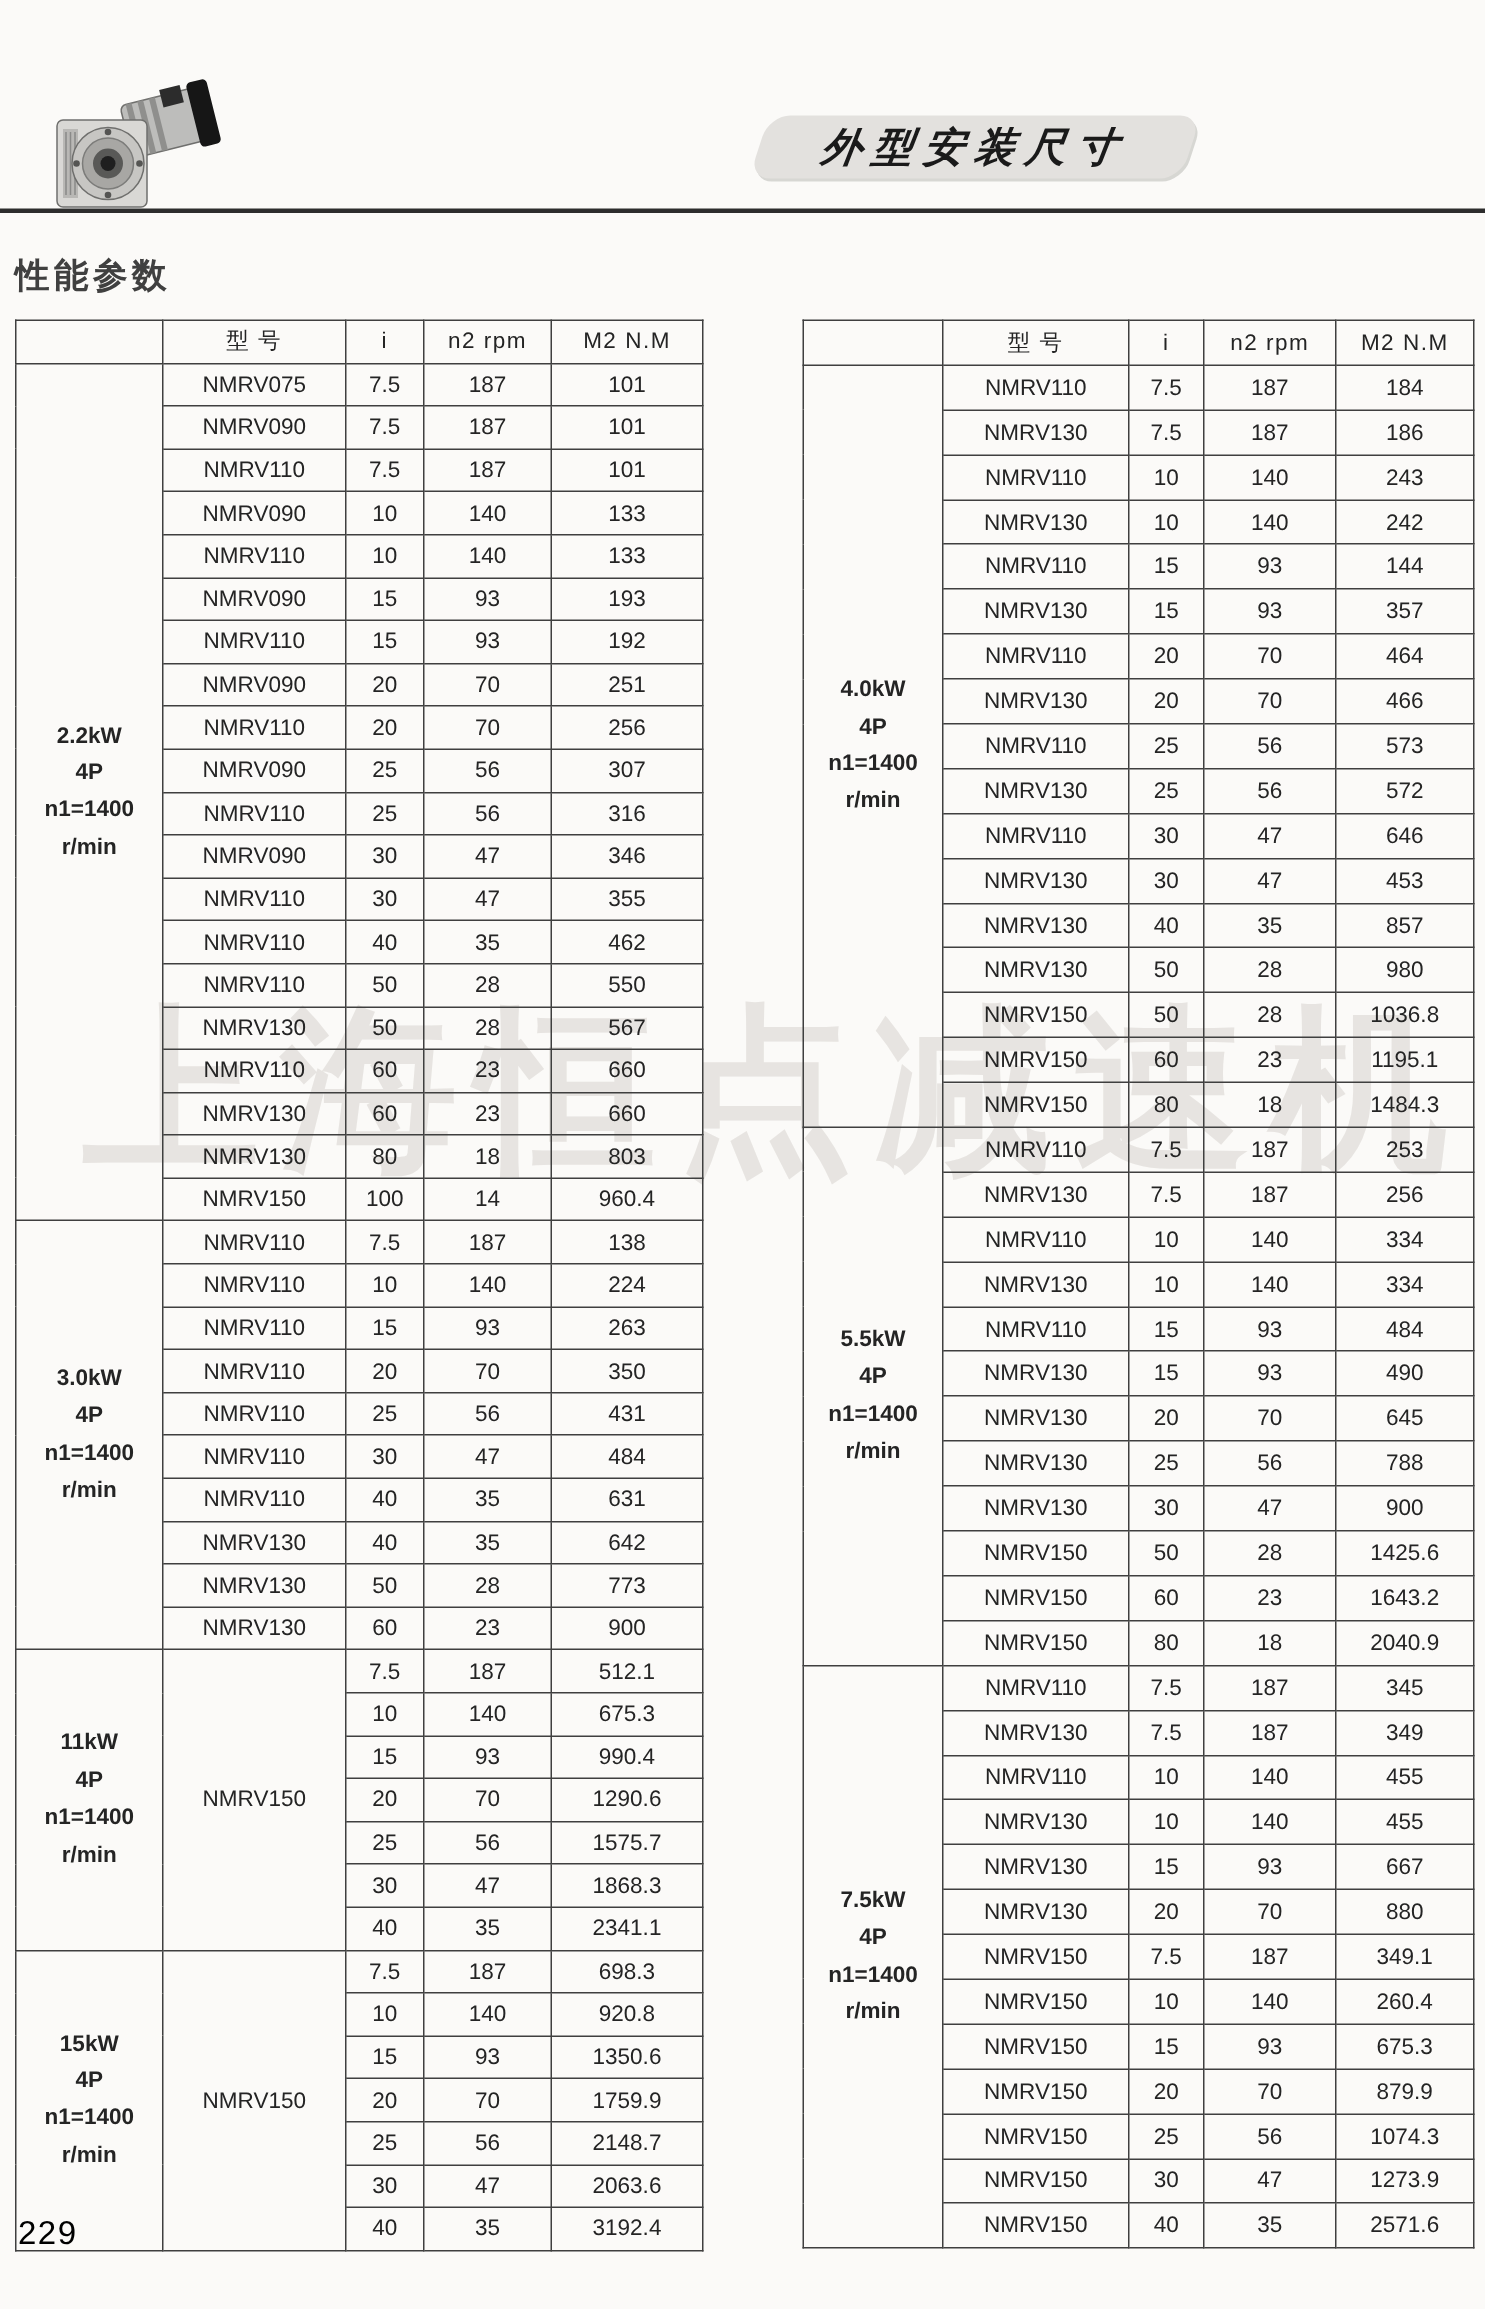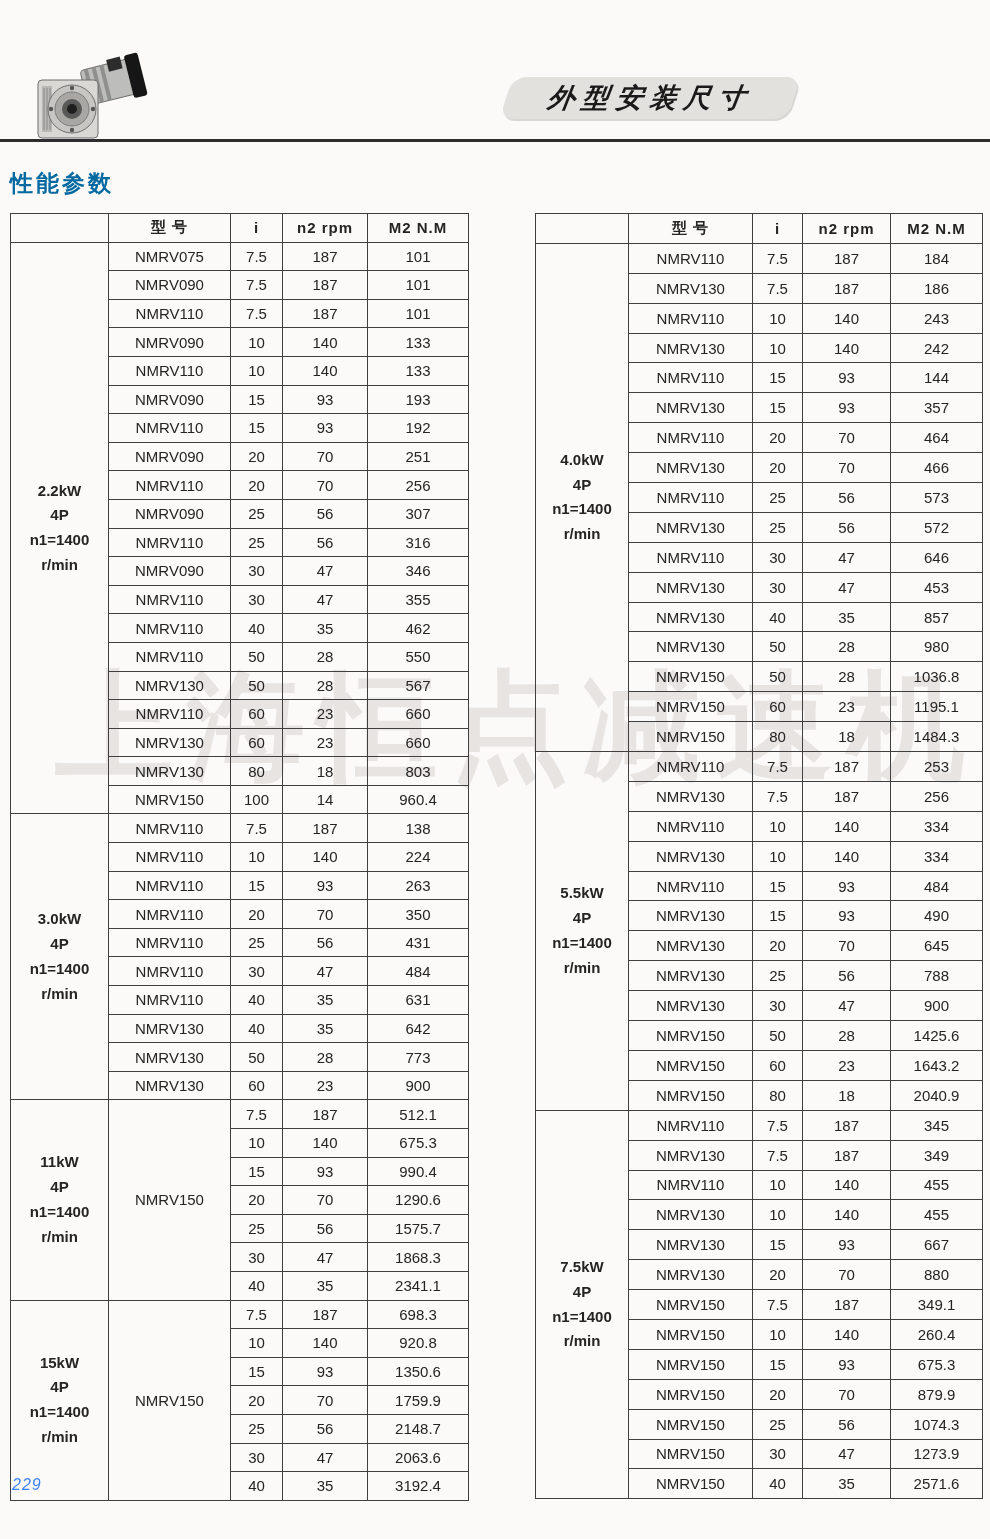--- a/index.html
+++ b/index.html
@@ -17,41 +17,41 @@
     box-shadow:2px 2px 0 rgba(150,148,144,0.35);
     display:flex; align-items:center; justify-content:center;
   }
   .banner span {
     transform:skewX(18deg) skewX(-8deg); font-style:italic; font-weight:bold;
     font-size:27px; letter-spacing:7px; color:#1a1a1a; white-space:nowrap;
   }
   .rule { position:absolute; left:0; top:139px; width:990px; height:3px; background:#2d2d2d; }
   .section-title {
     position:absolute; left:10px; top:168px; font-size:23px; font-weight:bold;
-    letter-spacing:3px; color:#0369a1;
+    letter-spacing:3px; color:#404040;
   }
   
   .watermark {
     position:absolute; left:55px; top:648px; width:940px; z-index:0;
     font-size:118px; font-weight:bold; letter-spacing:14px; white-space:nowrap;
     color:rgba(186,180,171,0.30); user-select:none;
   }
   
   table.spec { position:absolute; border-collapse:collapse; table-layout:fixed; z-index:1; background:transparent; }
   #tableL { left:10px;  top:213px; width:458px; }
   #tableR { left:535px; top:213px; width:447px; }
   table.spec th, table.spec td {
     border:1px solid #3f3f3f; text-align:center; vertical-align:middle;
     padding:0; font-size:15px; color:#242424; background:transparent;
   }
-  table.spec th { font-weight:bold; letter-spacing:1px; }
+  table.spec th { font-weight:normal; letter-spacing:1px; }
   #tableL th, #tableL td { height:27.6px; }
   #tableR th, #tableR td { height:28.9px; }
   td.group-label { line-height:1.65; font-size:15px;font-weight:bold; }
-  .page-number { position:absolute; left:12px; top:1476px; font-size:16px; color:#3b82f6; letter-spacing:1px;font-style:italic; }
+  .page-number { position:absolute; left:12px; top:1476px; font-size:22px; color:#000000; letter-spacing:1px; }
 </style>
 </head>
 <body>
 
 <div class="page">
 
   <svg class="photo" viewBox="0 0 122 96">
 
     <g transform="rotate(-14 75 34)">
       <rect x="50" y="14" width="50" height="36" rx="4" fill="#bdbdbb" stroke="#6f6f6d"></rect>

